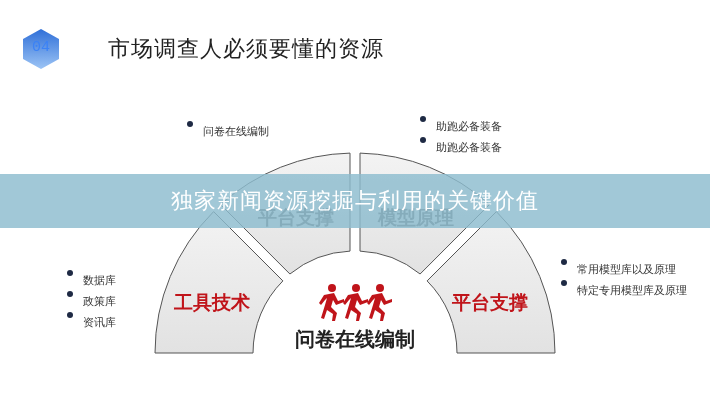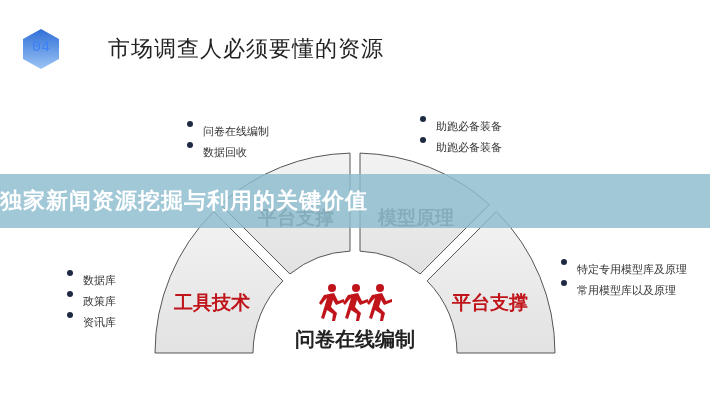--- a/index.html
+++ b/index.html
@@ -10,21 +10,21 @@
   .title{position:absolute;left:80px;top:34px;font-size:22px;color:#222;letter-spacing:1px;margin-left:28px;}
   .diagram{position:absolute;left:0;top:0;}
   .bullets{position:absolute;font-size:11px;color:#333;line-height:21px;}
   .bullets .item{display:flex;align-items:flex-start;}
   .bullets .dot{width:6px;height:6px;border-radius:50%;background:#1e2a44;margin-right:10px;flex:none;}
   .seg-label{position:absolute;font-size:19px;font-weight:bold;color:#c0141a;white-space:nowrap;}
   .seg-label.gray{color:#666;}
   .center-title{position:absolute;left:280px;top:326px;width:150px;text-align:center;font-size:20px;font-weight:bold;color:#222;}
   .runners{position:absolute;left:318px;top:283px;}
   .banner{position:absolute;left:0;top:174px;width:710px;height:54px;background:rgba(140,188,206,0.82);}
-  .banner-text{position:absolute;left:0;top:186px;width:710px;text-align:left;font-size:22px;font-weight:bold;color:#ffffff;letter-spacing:1px;}
+  .banner-text{position:absolute;left:0;top:186px;width:710px;text-align:center;font-size:22px;font-weight:normal;color:#ffffff;letter-spacing:1px;}
 </style>
 </head>
 <body>
 
 <div class="badge">
   <svg width="38" height="42" viewBox="0 0 38 42">
     <defs>
       <linearGradient id="bg" x1="0" y1="0" x2="0" y2="1">
         <stop offset="0" stop-color="#2f6fd8"></stop>
         <stop offset="1" stop-color="#9cc4f5"></stop>
@@ -90,40 +90,36 @@
   <div class="item">
       <span class="dot"></span>
       <span>资讯库</span>
     </div>
 </div>
 <div class="bullets" style="left:187px;top:121px;">
   <div class="item">
       <span class="dot"></span>
       <span>问卷在线编制</span>
     </div>
-  <div class="item">
-      <span class="dot"></span>
-      <span>数据回收</span>
-    </div>
 </div>
 <div class="bullets" style="left:420px;top:116px;">
   <div class="item">
       <span class="dot"></span>
       <span>助跑必备装备</span>
     </div>
   <div class="item">
       <span class="dot"></span>
       <span>助跑必备装备</span>
     </div>
 </div>
 <div class="bullets" style="left:561px;top:259px;">
   <div class="item">
       <span class="dot"></span>
-      <span>特定专用模型库及原理</span>
+      <span>常用模型库以及原理</span>
     </div>
   <div class="item">
       <span class="dot"></span>
-      <span>常用模型库以及原理</span>
+      <span>特定专用模型库及原理</span>
     </div>
 </div>
 
 <div class="banner"></div>
 <div class="banner-text">独家新闻资源挖掘与利用的关键价值</div>
 
 </body></html>

